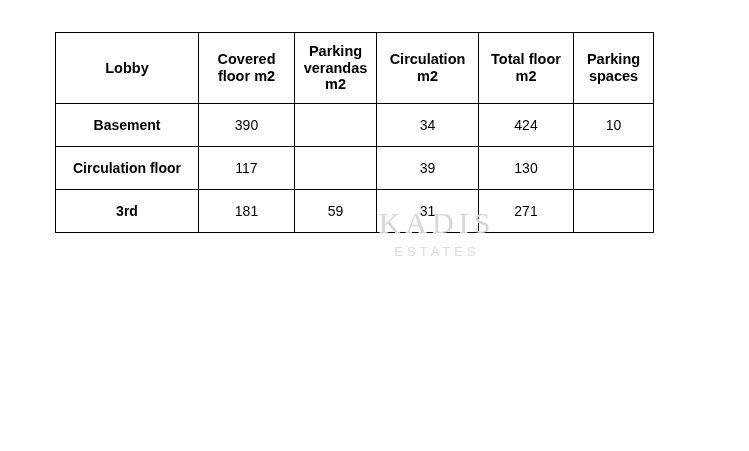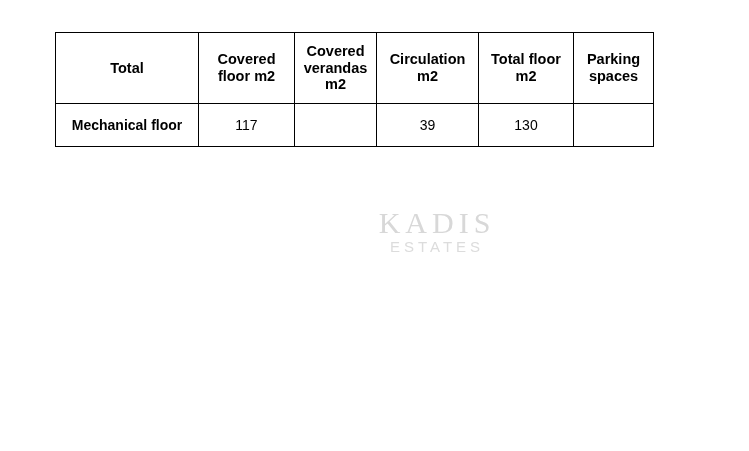--- a/index.html
+++ b/index.html
@@ -73,56 +73,73 @@
     user-select: none;
   }
   #watermark .wm-main {
     font-size: 30px;
     letter-spacing: 5px;
     color: #d8d8d8;
     font-family: "Liberation Serif", serif;
     line-height: 1;
   }
   #watermark .wm-sub {
-    font-size: 15px;
+    font-size: 13px;
     letter-spacing: 4px;
     color: #dcdcdc;
     font-family: "Liberation Sans", sans-serif;
+    margin-top: 6px;
   }
 </style>
 </head>
 <body>
 
 <div id="table-wrap">
   <table class="area-table">
     <colgroup>
       <col class="c0">
         <col class="c1">
         <col class="c2">
         <col class="c3">
         <col class="c4">
         <col class="c5">
     </colgroup>
     <thead>
       <tr>
-        <th>Total</th>
+        <th>Lobby</th>
         <th>Covered floor m2</th>
-        <th>Covered verandas m2</th>
+        <th>Parking verandas m2</th>
         <th>Circulation m2</th>
         <th>Total floor m2</th>
         <th>Parking spaces</th>
       </tr>
     </thead>
     <tbody>
       <tr>
-        <td class="row-label">Mechanical floor</td>
+        <td class="row-label">Basement</td>
+        <td>390</td>
+        <td></td>
+        <td>34</td>
+        <td>424</td>
+        <td>10</td>
+      </tr>
+      <tr>
+        <td class="row-label">Circulation floor</td>
         <td>117</td>
         <td></td>
         <td>39</td>
         <td>130</td>
+        <td></td>
+      </tr>
+      <tr>
+        <td class="row-label">3rd</td>
+        <td>181</td>
+        <td>59</td>
+        <td>31</td>
+        <td>271</td>
         <td></td>
       </tr>
     </tbody>
   </table>
 </div>
 
 <div id="watermark">
   <div class="wm-main">KADIS</div>
   <div class="wm-sub">ESTATES</div>
 </div>

